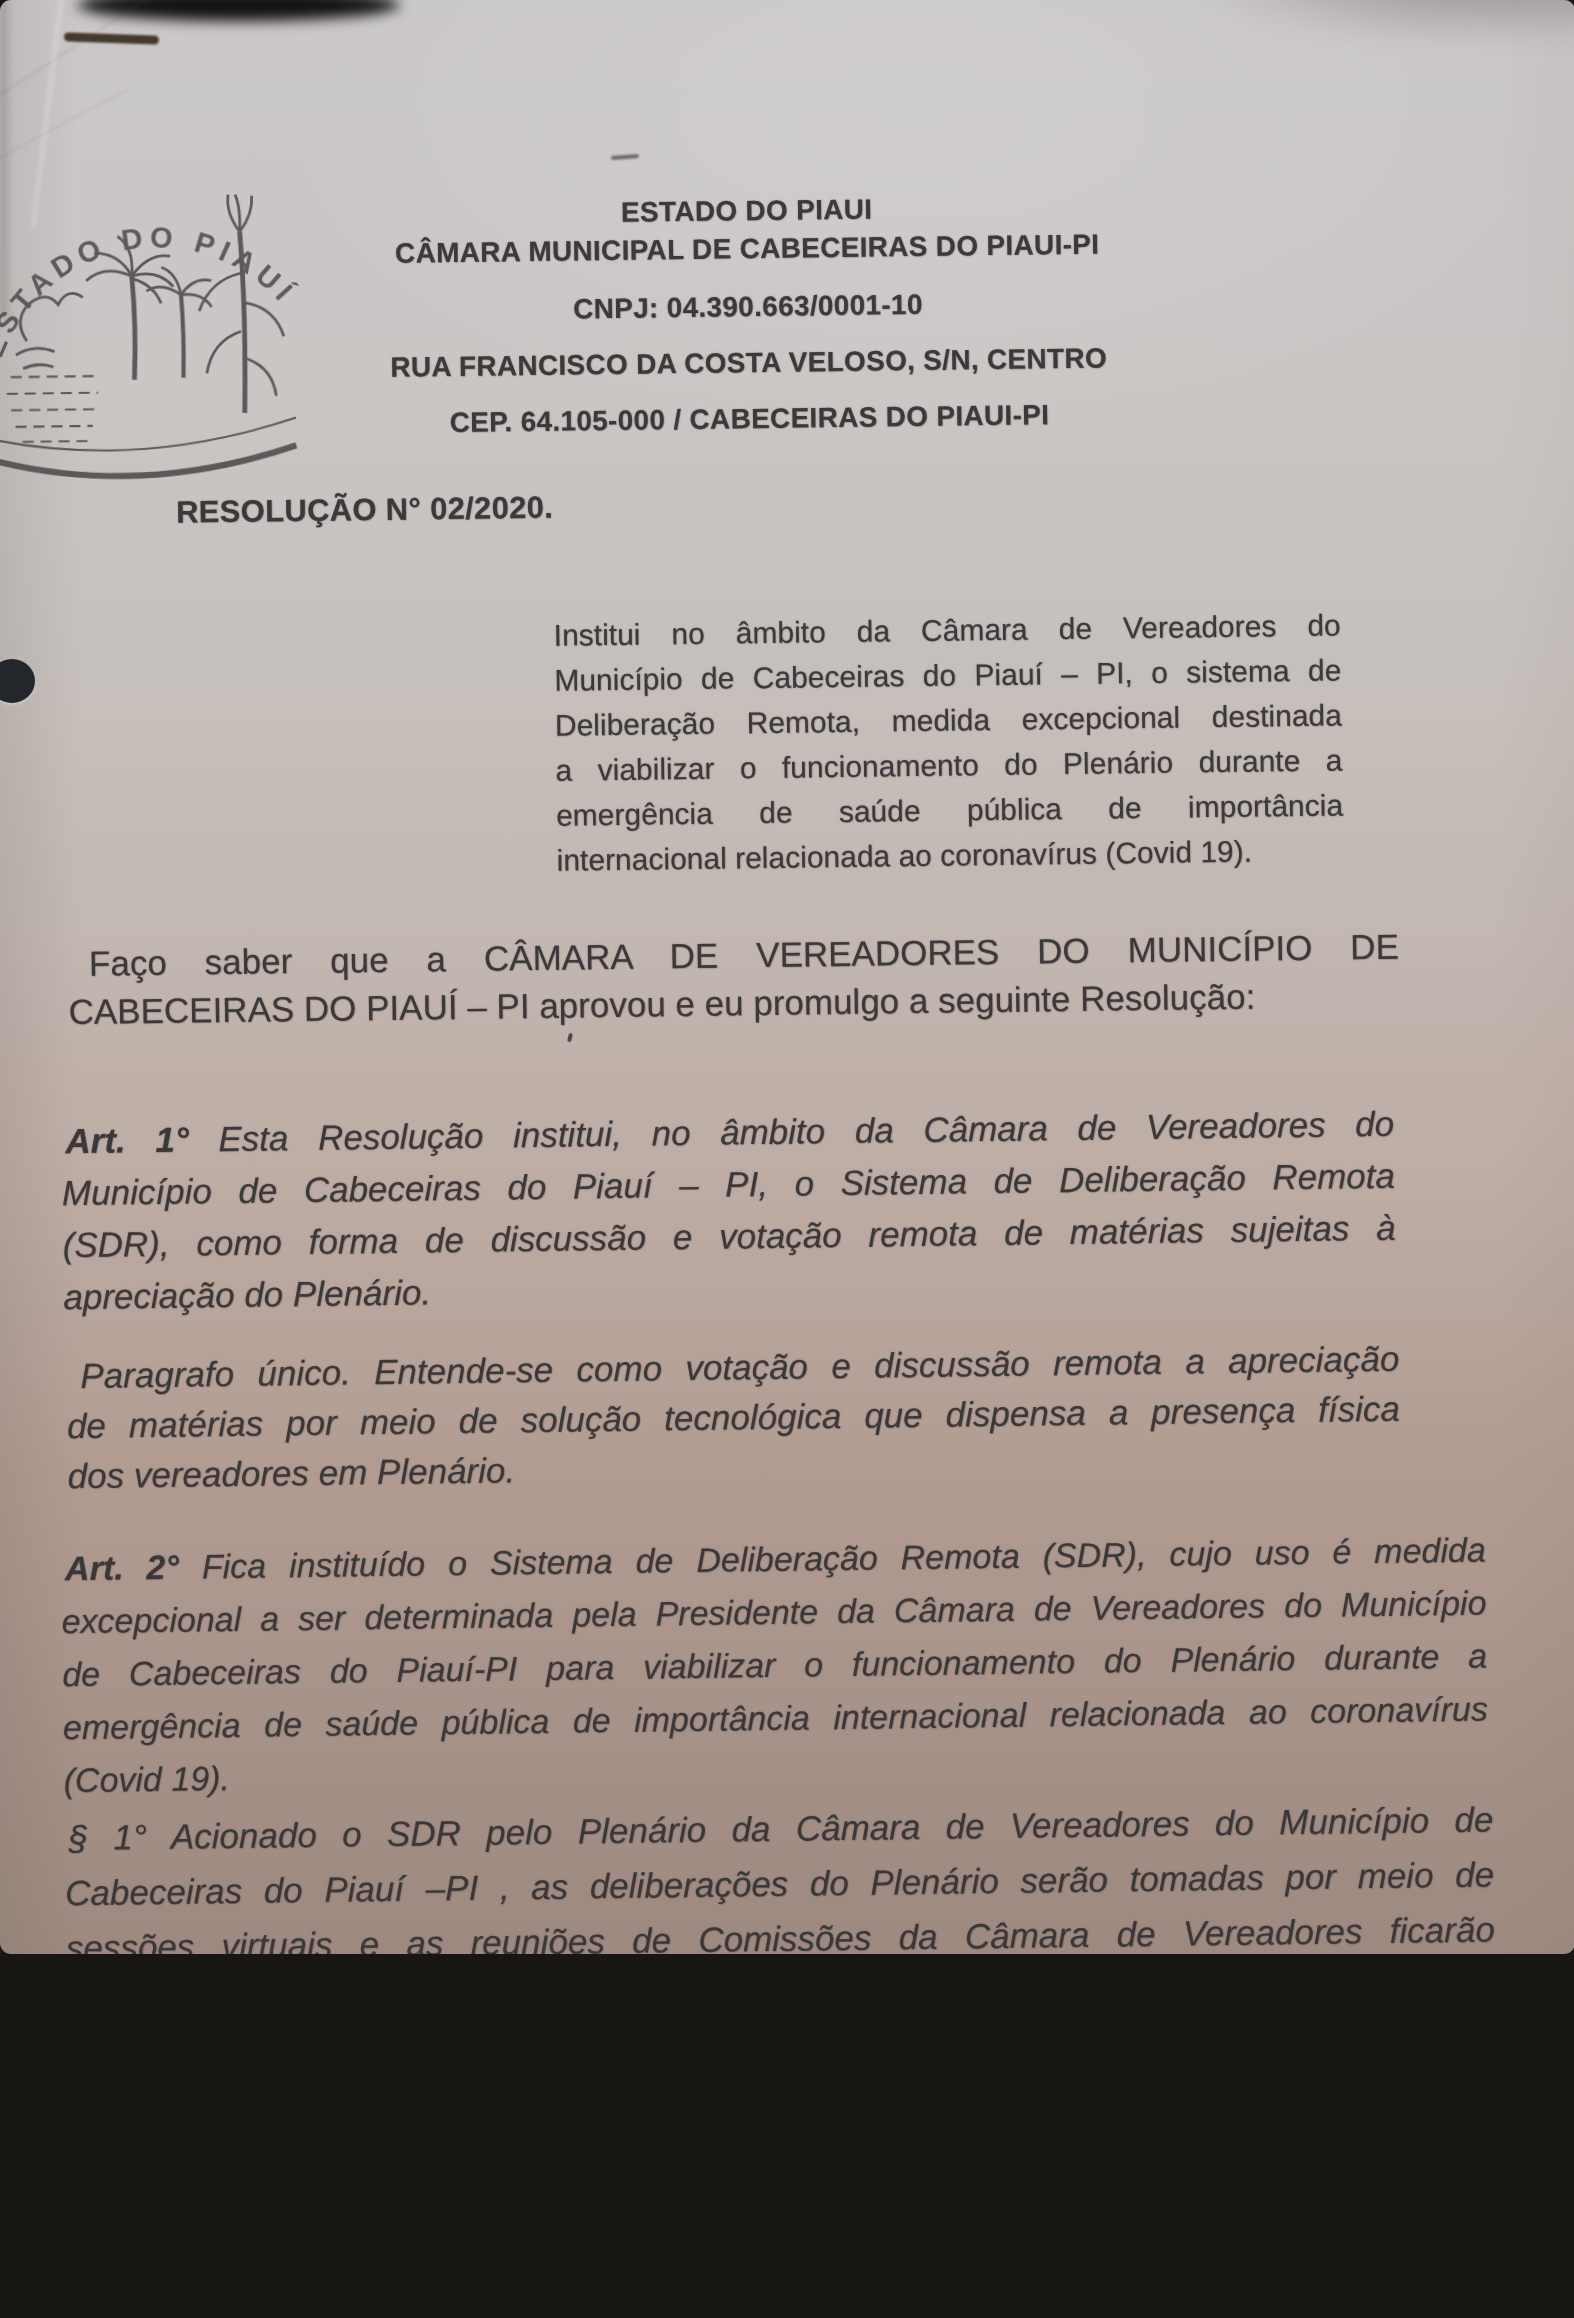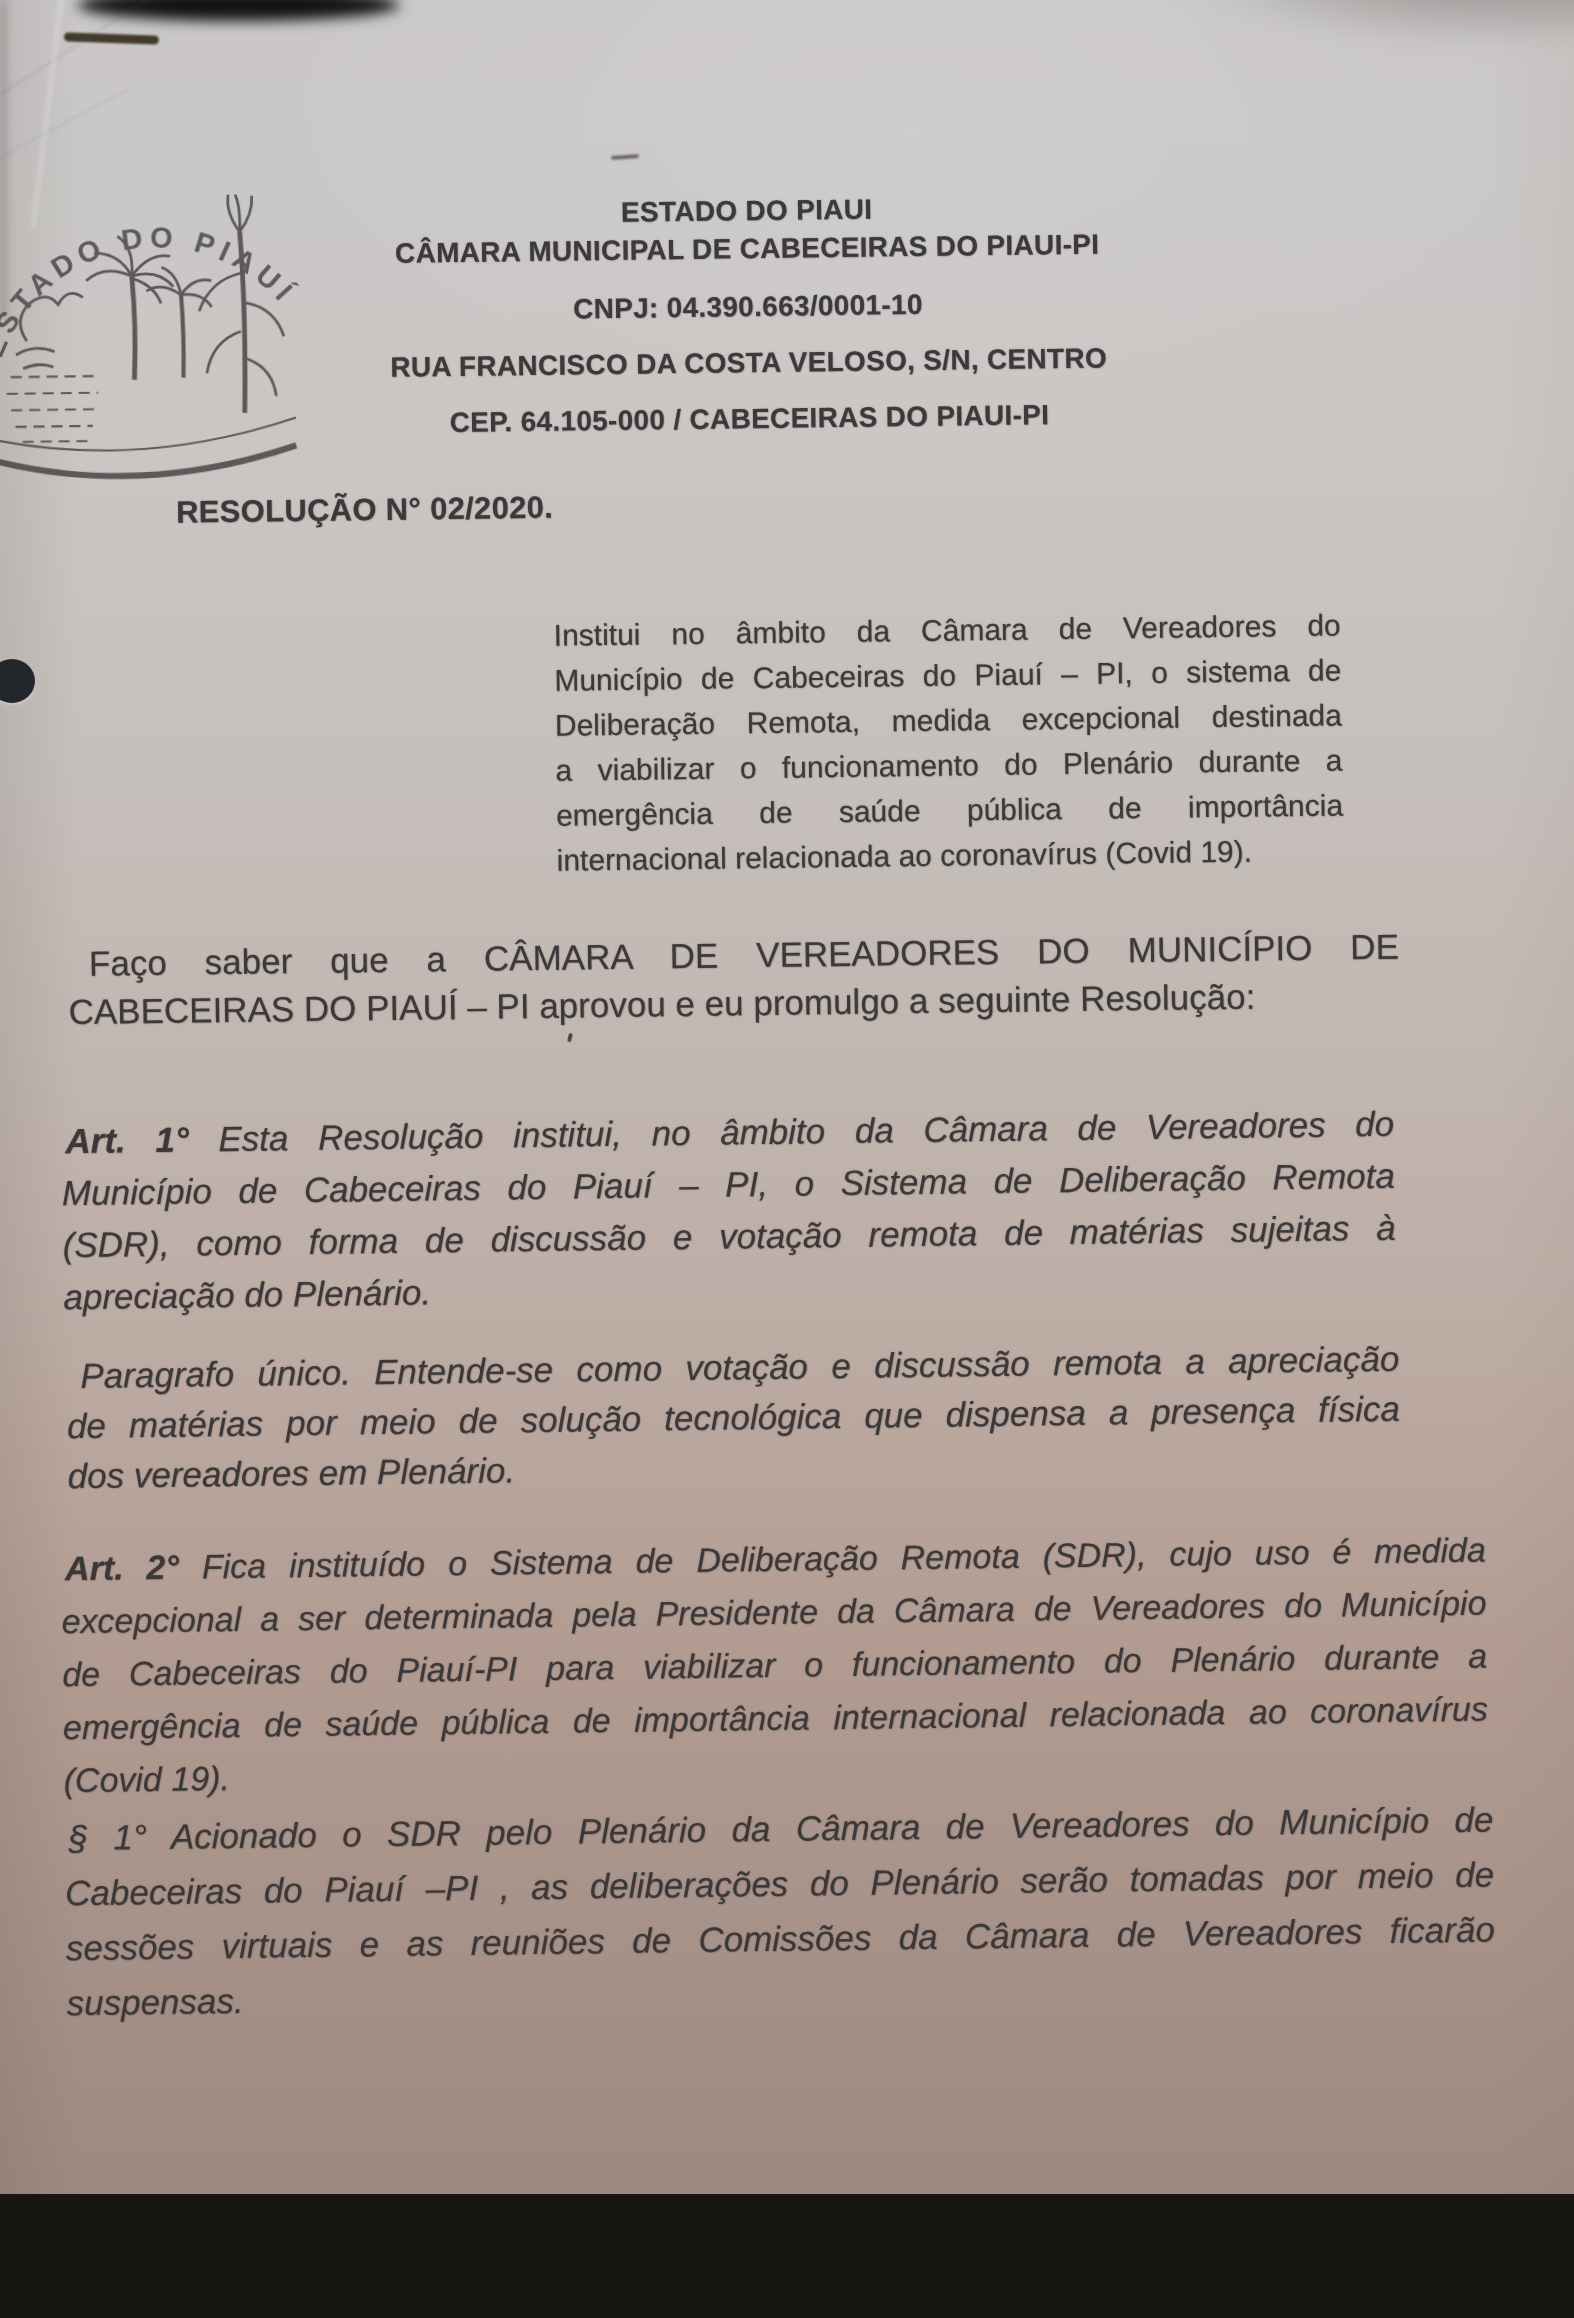--- a/index.html
+++ b/index.html
@@ -1,24 +1,25 @@
 <!DOCTYPE html>
 <html style="font-size:11px"><head>
 <meta charset="utf-8">
 <style>
   html,body{margin:0;padding:0;background:#181613;}
   #photo{
     position:relative;
-    width:1575px;height:2194px;
+    width:1575px;height:1954px;
     overflow:hidden;
     font-family:"Liberation Sans", sans-serif;
     background:
       radial-gradient(ellipse 967px 483px at 58% 6%, rgba(255,255,255,0.10), rgba(255,255,255,0) 70%),
       linear-gradient(90deg, rgba(70,60,55,0.10) 0%, rgba(0,0,0,0) 5%, rgba(0,0,0,0) 95%, rgba(120,105,95,0.06) 100%),
       linear-gradient(180deg,#cac8c7 0%, #c9c6c4 20%, #c6c0bc 34%, #c2b7b1 48%, #bcaba3 62%, #b29c92 75%, #a8938a 87%, #a08c82 96%, #9d897f 100%);
+    border-radius: 11px;
   }
   .rot{position:absolute;left:0;top:0;width:100%;height:100%;transform:rotate(-0.75deg);transform-origin:760px 276px;}
   .ink{color:rgba(56,53,54,0.93);text-shadow:0 0 1.4px rgba(62,58,58,0.5), 0.7px 0.7px 0.7px rgba(70,64,62,0.25);}
   .hdr{position:absolute;left:57px;width:1381px;text-align:center;font-weight:bold;font-size:28px;letter-spacing:0.3px;}
   .title{position:absolute;font-weight:bold;font-size:31px;letter-spacing:0.3px;}
   .par{position:absolute;}
   .ln{display:block;text-align:justify;text-align-last:justify;white-space:normal;}
   .ln.last{text-align-last:left;}
   .ital{font-style:italic;}
   .blab{font-weight:bold;}

